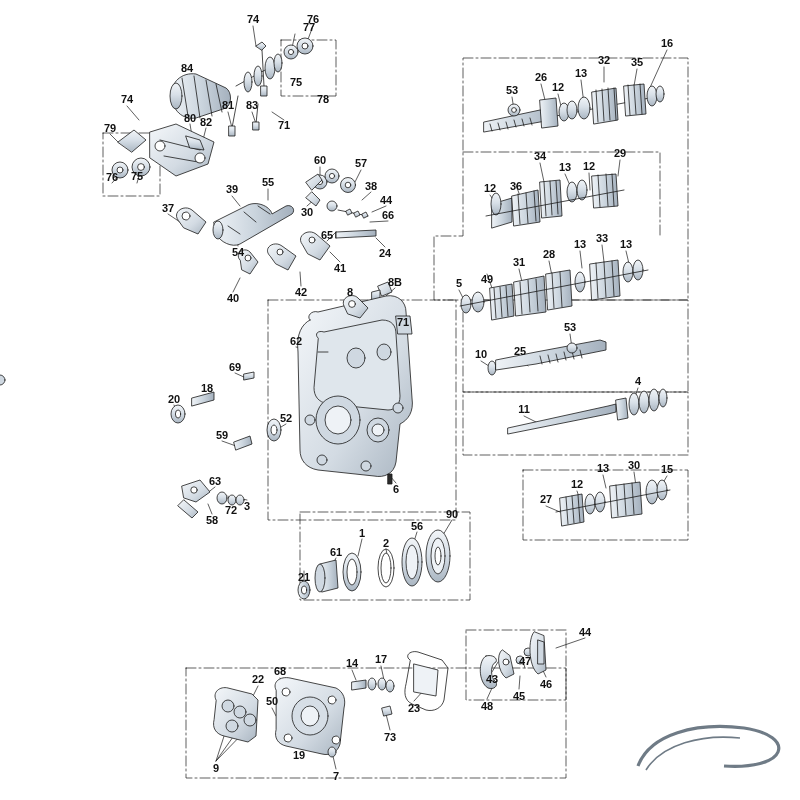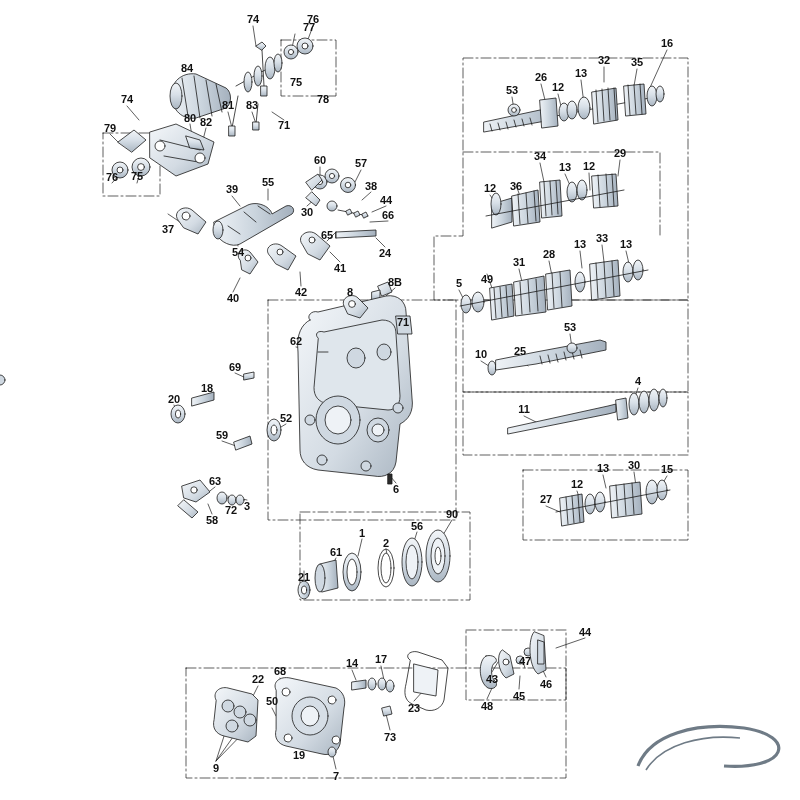--- a/index.html
+++ b/index.html
@@ -488,21 +488,21 @@
   <div class="callout" style="left:516px; top:178px;margin-top:8px;">36</div>
   <div class="callout" style="left:371px; top:186px;">38</div>
   <div class="callout" style="left:268px; top:182px;">55</div>
   <div class="callout" style="left:232px; top:189px;">39</div>
   <div class="callout" style="left:490px; top:188px;">12</div>
   <div class="callout" style="left:112px; top:177px;">76</div>
   <div class="callout" style="left:137px; top:176px;">75</div>
   <div class="callout" style="left:386px; top:200px;">44</div>
   <div class="callout" style="left:307px; top:212px;">30</div>
   <div class="callout" style="left:388px; top:215px;">66</div>
-  <div class="callout" style="left:168px; top:208px;margin-top:21px;">37</div>
+  <div class="callout" style="left:168px; top:208px;">37</div>
   <div class="callout" style="left:327px; top:235px;">65</div>
   <div class="callout" style="left:385px; top:253px;">24</div>
   <div class="callout" style="left:238px; top:252px;">54</div>
   <div class="callout" style="left:602px; top:238px;">33</div>
   <div class="callout" style="left:580px; top:244px;">13</div>
   <div class="callout" style="left:626px; top:244px;">13</div>
   <div class="callout" style="left:549px; top:254px;">28</div>
   <div class="callout" style="left:519px; top:262px;">31</div>
   <div class="callout" style="left:340px; top:268px;">41</div>
   <div class="callout" style="left:487px; top:267px;margin-top:12px;">49</div>

